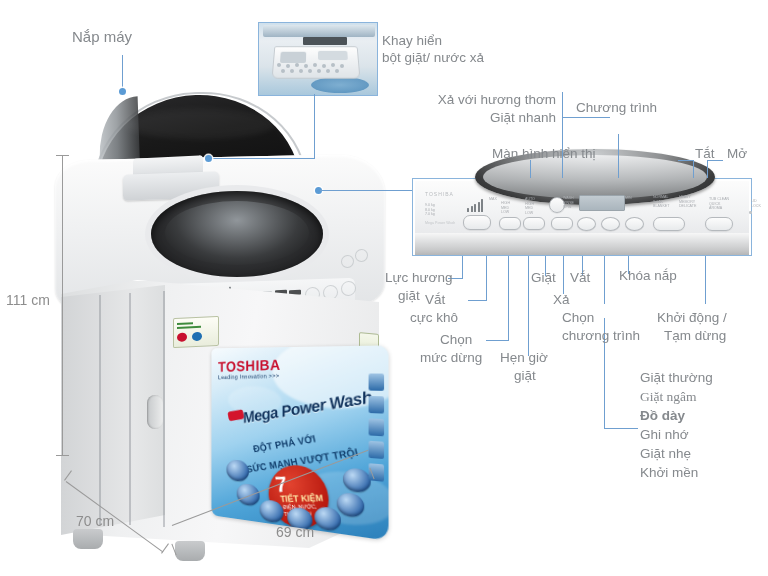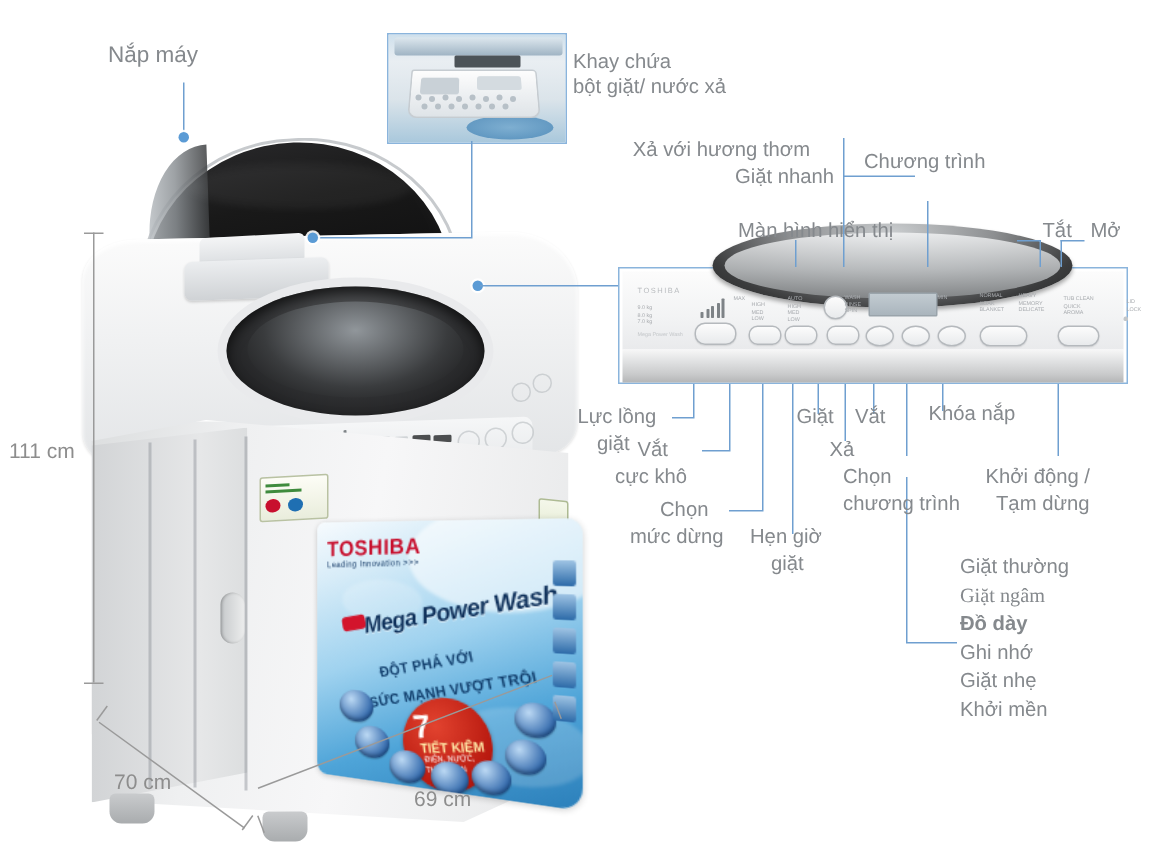--- a/index.html
+++ b/index.html
@@ -400,34 +400,34 @@
 
   <div class="ln v" style="left:604px;top:256px;height:48px;"></div>
   <div class="ln v" style="left:604px;top:318px;height:110px;"></div>
   <div class="ln h" style="left:604px;top:428px;width:34px;"></div>
 
   <div class="ln v" style="left:628px;top:256px;height:18px;"></div>
   <div class="ln v" style="left:705px;top:256px;height:48px;"></div>
 
   <div class="lbl" style="left:72px;top:29px;font-size:15px;">Nắp máy</div>
 
-  <div class="lbl" style="left:382px;top:33px;">Khay chứa</div>
+  <div class="lbl" style="left:382px;top:33px;">Khay hiển</div>
   <div class="lbl" style="left:382px;top:50px;">bột giặt/ nước xả</div>
 
-  <div class="lbl r" style="left:390px;top:92px;width:150px;text-align:right;">Xả với hương thơm</div>
+  <div class="lbl r" style="left:406px;top:92px;width:150px;text-align:right;">Xả với hương thơm</div>
   <div class="lbl r" style="left:406px;top:110px;width:150px;">Giặt nhanh</div>
 
   <div class="lbl" style="left:492px;top:146px;">Màn hình hiển thị</div>
 
   <div class="lbl c" style="left:576px;top:100px;width:110px;">Chương trình</div>
 
   <div class="lbl" style="left:655px;top:146px;margin-left:40px;">Tắt</div>
   <div class="lbl" style="left:727px;top:146px;">Mở</div>
 
-  <div class="lbl" style="left:385px;top:270px;">Lực lồng</div>
+  <div class="lbl" style="left:385px;top:270px;">Lực hương</div>
   <div class="lbl" style="left:398px;top:288px;">giặt</div>
 
   <div class="lbl" style="left:425px;top:292px;">Vắt</div>
   <div class="lbl" style="left:410px;top:310px;">cực khô</div>
 
   <div class="lbl" style="left:440px;top:332px;">Chọn</div>
   <div class="lbl" style="left:420px;top:350px;">mức dừng</div>
 
   <div class="lbl" style="left:500px;top:350px;">Hẹn giờ</div>
   <div class="lbl" style="left:514px;top:368px;">giặt</div>

